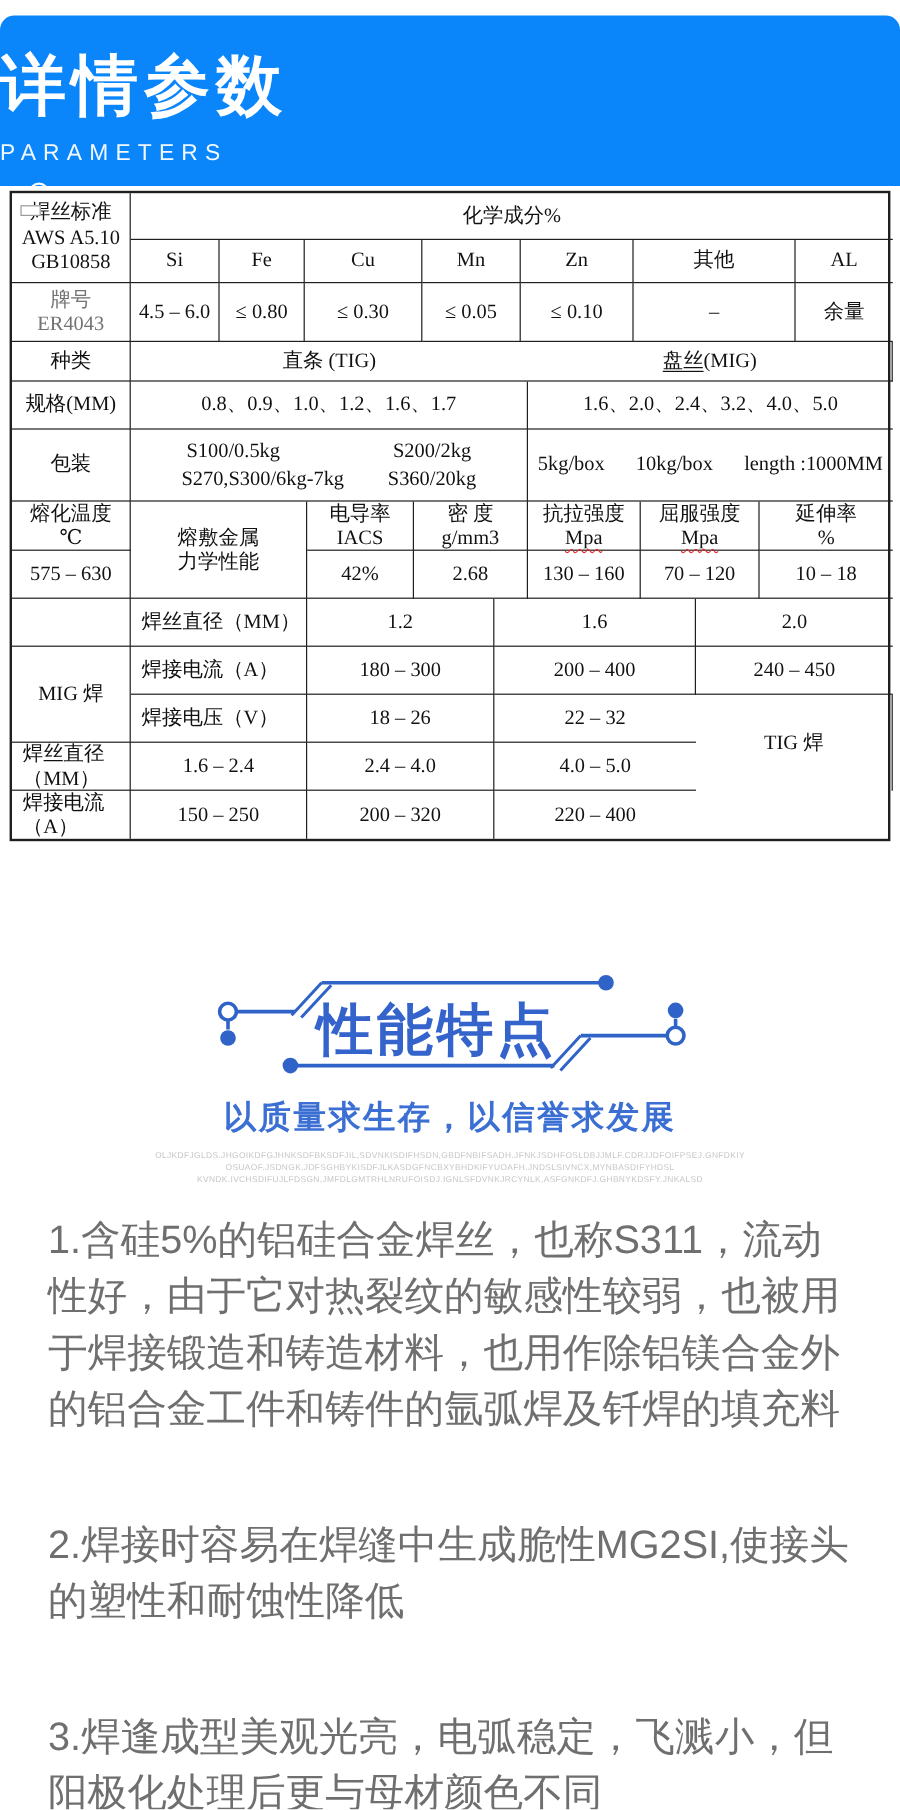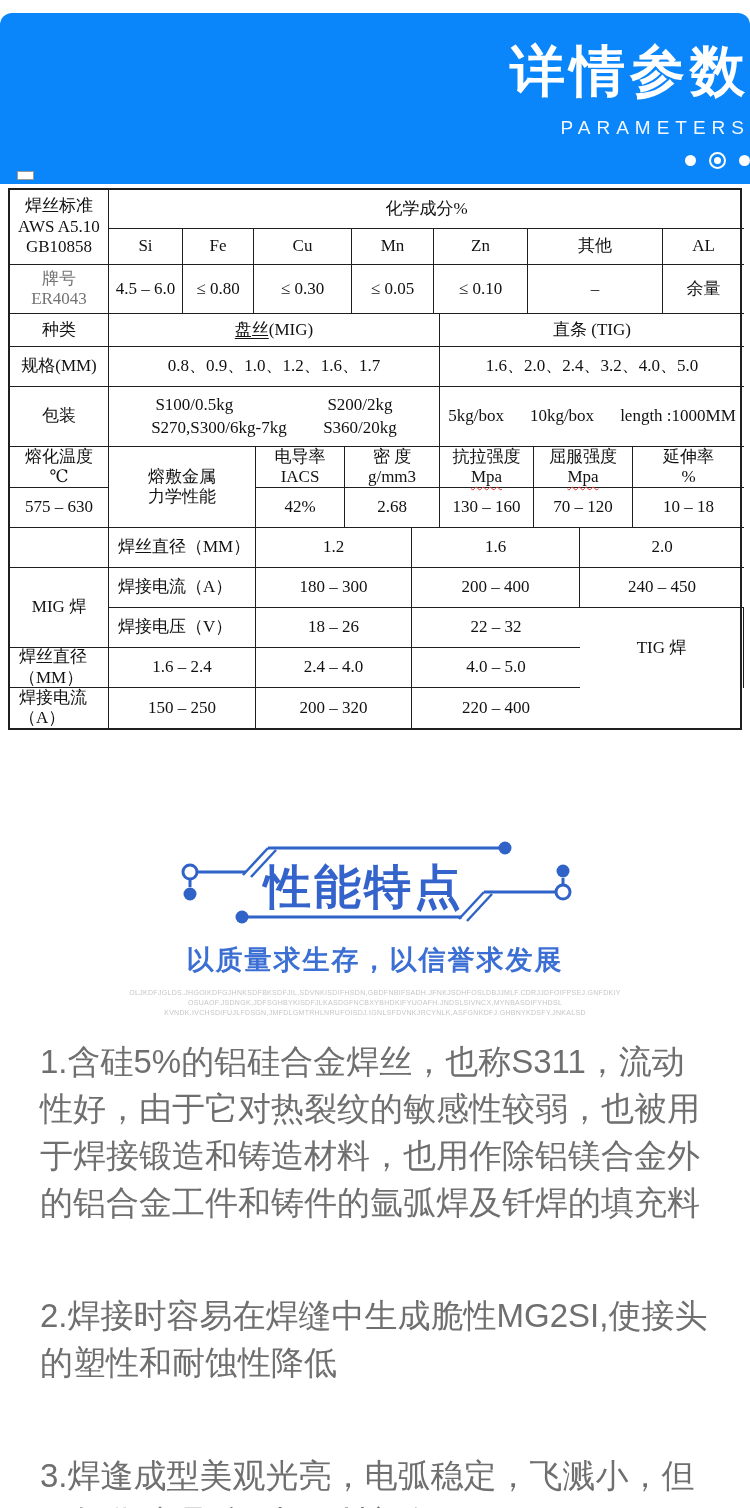--- a/index.html
+++ b/index.html
@@ -1,22 +1,22 @@
 <!DOCTYPE html>
 <html><head>
 <meta charset="utf-8">
 <style>
   * { margin:0; padding:0; box-sizing:border-box; }
   html,body { background:#ffffff; }
   .page { position:relative; width:750px; height:1508px; margin:0 auto; background:#fff; overflow:hidden;
           font-family:"Liberation Serif","DejaVu Serif",serif; }
 
   
-  .banner { margin-top:13px; height:171px; background:#0b86fa; border-radius:12px 12px 0 0;
-            display:flex; flex-direction:column; align-items:flex-end; }
+  .banner { margin-top:13px; height:142px; background:#0b86fa; border-radius:12px 12px 0 0;
+            display:flex; flex-direction:column; align-items:flex-start; }
   .banner-title { margin-top:22px; color:#fff; font-family:"Liberation Sans","DejaVu Sans",sans-serif;
                   font-size:55px; font-weight:900; letter-spacing:5px; }
   .banner-sub { margin-top:8px; color:#f2f8ff; font-family:"Liberation Sans","DejaVu Sans",sans-serif;
                 font-size:19px; letter-spacing:6px; }
   .dots { margin-top:13px; display:flex; align-items:center; gap:13px; }
   .dot { width:11px; height:11px; border-radius:50%; background:#fff; }
   .dot-ring { width:17px; height:17px; border-radius:50%; border:2px solid #fff;
               display:flex; align-items:center; justify-content:center; }
   .dot-ring i { display:block; width:7px; height:7px; border-radius:50%; background:#fff; }
 
@@ -108,25 +108,25 @@
       <div class="c">≤ 0.80</div>
       <div class="c">≤ 0.30</div>
       <div class="c">≤ 0.05</div>
       <div class="c">≤ 0.10</div>
       <div class="c">–</div>
       <div class="c lastcol">余量</div>
     </div>
 
     <div class="sec sec-type">
       <div class="c">种类</div>
+      <div class="c lastcol">直条 (TIG)</div>
       <div class="c">
         <span class="u">盘丝</span>
           <span> (MIG)</span>
       </div>
-      <div class="c lastcol">直条 (TIG)</div>
 
       <div class="c">规格(MM)</div>
       <div class="c">0.8、0.9、1.0、1.2、1.6、1.7</div>
       <div class="c lastcol">1.6、2.0、2.4、3.2、4.0、5.0</div>
 
       <div class="c">包装</div>
       <div class="c">
         <div class="pack-lines">
           <div class="pack-row">
             <span class="w1">S100/0.5kg</span>

